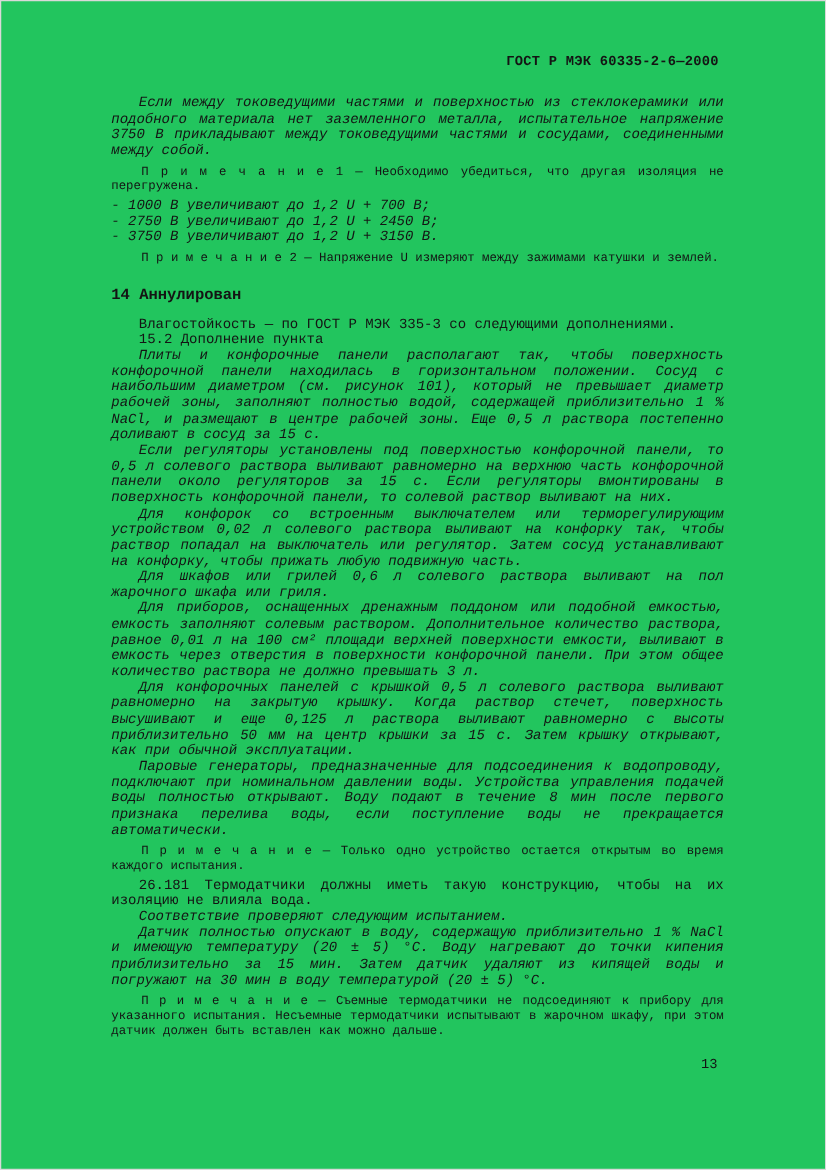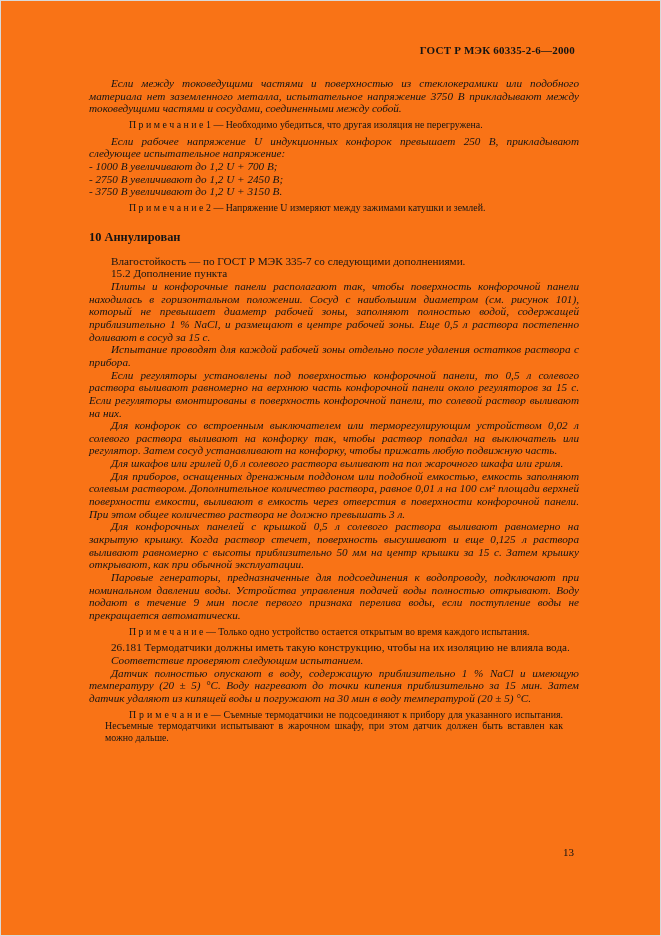--- a/index.html
+++ b/index.html
@@ -4,24 +4,25 @@
 <style>
   html, body { margin: 0; padding: 0; }
   body {
     width: 661px; height: 936px;
     background: #f2f2f2;
     font-family: "Liberation Serif", "DejaVu Serif", serif;
   }
   .page {
     position: relative;
     width: 659px; height: 934px;
-    background: #f97316;
+    background: #22c55e;
     border: 1px solid #d9d9d9;
     overflow: hidden;
     color: #141414;
+    font-family: Liberation Mono, monospace;
   }
   .header-line {
     position: absolute;
     top: 43px; right: 85px;
     font-size: 11px;
     font-weight: bold;
     letter-spacing: 0.2px;
   }
   .content {
     position: absolute;
@@ -32,21 +33,21 @@
   }
   .content p { margin: 0; text-align: justify; }
   .para  { font-style: italic; text-indent: 22px; }
   .plain { font-style: normal; text-indent: 22px; }
   .list  { font-style: italic; text-indent: 0; }
   .note  {
     font-style: normal;
     font-size: 9.9px;
     line-height: 1.18;
     text-indent: 24px;
-    margin: 4px 16px !important;
+    margin: 4px 0 !important;
   }
   .heading {
     font-style: normal;
     font-weight: bold;
     font-size: 12.4px;
     text-indent: 0;
     margin: 16px 0 11px 0 !important;
     text-align: left !important;
   }
   .page-number {
@@ -57,36 +58,34 @@
 </style>
 </head>
 <body>
 
 <div class="page">
   <div class="header-line">ГОСТ Р МЭК 60335-2-6—2000</div>
 
   <div class="content" id="doc-body">
       <p class="para">Если между токоведущими частями и поверхностью из стеклокерамики или подобного материала нет заземленного металла, испытательное напряжение 3750 В прикладывают между токоведущими частями и сосудами, соединенными между собой.</p>
       <p class="note">П р и м е ч а н и е   1 — Необходимо убедиться, что другая изоляция не перегружена.</p>
-      <p class="para">Если рабочее напряжение U индукционных конфорок превышает 250 В, прикладывают следующее испытательное напряжение:</p>
       <p class="list">- 1000 В увеличивают до 1,2 U + 700 В;</p>
       <p class="list">- 2750 В увеличивают до 1,2 U + 2450 В;</p>
       <p class="list">- 3750 В увеличивают до 1,2 U + 3150 В.</p>
       <p class="note">П р и м е ч а н и е   2 — Напряжение U измеряют между зажимами катушки и землей.</p>
-      <p class="heading">10 Аннулирован</p>
-      <p class="plain">Влагостойкость — по ГОСТ Р МЭК 335-7 со следующими дополнениями.</p>
+      <p class="heading">14 Аннулирован</p>
+      <p class="plain">Влагостойкость — по ГОСТ Р МЭК 335-3 со следующими дополнениями.</p>
       <p class="plain">15.2 Дополнение пункта</p>
       <p class="para">Плиты и конфорочные панели располагают так, чтобы поверхность конфорочной панели находилась в горизонтальном положении. Сосуд с наибольшим диаметром (см. рисунок 101), который не превышает диаметр рабочей зоны, заполняют полностью водой, содержащей приблизительно 1 % NaCl, и размещают в центре рабочей зоны. Еще 0,5 л раствора постепенно доливают в сосуд за 15 с.</p>
-      <p class="para">Испытание проводят для каждой рабочей зоны отдельно после удаления остатков раствора с прибора.</p>
       <p class="para">Если регуляторы установлены под поверхностью конфорочной панели, то 0,5 л солевого раствора выливают равномерно на верхнюю часть конфорочной панели около регуляторов за 15 с. Если регуляторы вмонтированы в поверхность конфорочной панели, то солевой раствор выливают на них.</p>
       <p class="para">Для конфорок со встроенным выключателем или терморегулирующим устройством 0,02 л солевого раствора выливают на конфорку так, чтобы раствор попадал на выключатель или регулятор. Затем сосуд устанавливают на конфорку, чтобы прижать любую подвижную часть.</p>
       <p class="para">Для шкафов или грилей 0,6 л солевого раствора выливают на пол жарочного шкафа или гриля.</p>
       <p class="para">Для приборов, оснащенных дренажным поддоном или подобной емкостью, емкость заполняют солевым раствором. Дополнительное количество раствора, равное 0,01 л на 100 см² площади верхней поверхности емкости, выливают в емкость через отверстия в поверхности конфорочной панели. При этом общее количество раствора не должно превышать 3 л.</p>
       <p class="para">Для конфорочных панелей с крышкой 0,5 л солевого раствора выливают равномерно на закрытую крышку. Когда раствор стечет, поверхность высушивают и еще 0,125 л раствора выливают равномерно с высоты приблизительно 50 мм на центр крышки за 15 с. Затем крышку открывают, как при обычной эксплуатации.</p>
-      <p class="para">Паровые генераторы, предназначенные для подсоединения к водопроводу, подключают при номинальном давлении воды. Устройства управления подачей воды полностью открывают. Воду подают в течение 9 мин после первого признака перелива воды, если поступление воды не прекращается автоматически.</p>
+      <p class="para">Паровые генераторы, предназначенные для подсоединения к водопроводу, подключают при номинальном давлении воды. Устройства управления подачей воды полностью открывают. Воду подают в течение 8 мин после первого признака перелива воды, если поступление воды не прекращается автоматически.</p>
       <p class="note">П р и м е ч а н и е — Только одно устройство остается открытым во время каждого испытания.</p>
       <p class="plain">26.181 Термодатчики должны иметь такую конструкцию, чтобы на их изоляцию не влияла вода.</p>
       <p class="para">Соответствие проверяют следующим испытанием.</p>
       <p class="para">Датчик полностью опускают в воду, содержащую приблизительно 1 % NaCl и имеющую температуру (20 ± 5) °С. Воду нагревают до точки кипения приблизительно за 15 мин. Затем датчик удаляют из кипящей воды и погружают на 30 мин в воду температурой (20 ± 5) °С.</p>
       <p class="note">П р и м е ч а н и е — Съемные термодатчики не подсоединяют к прибору для указанного испытания. Несъемные термодатчики испытывают в жарочном шкафу, при этом датчик должен быть вставлен как можно дальше.</p>
     </div>
 
   <div class="page-number">13</div>
 </div>
 

